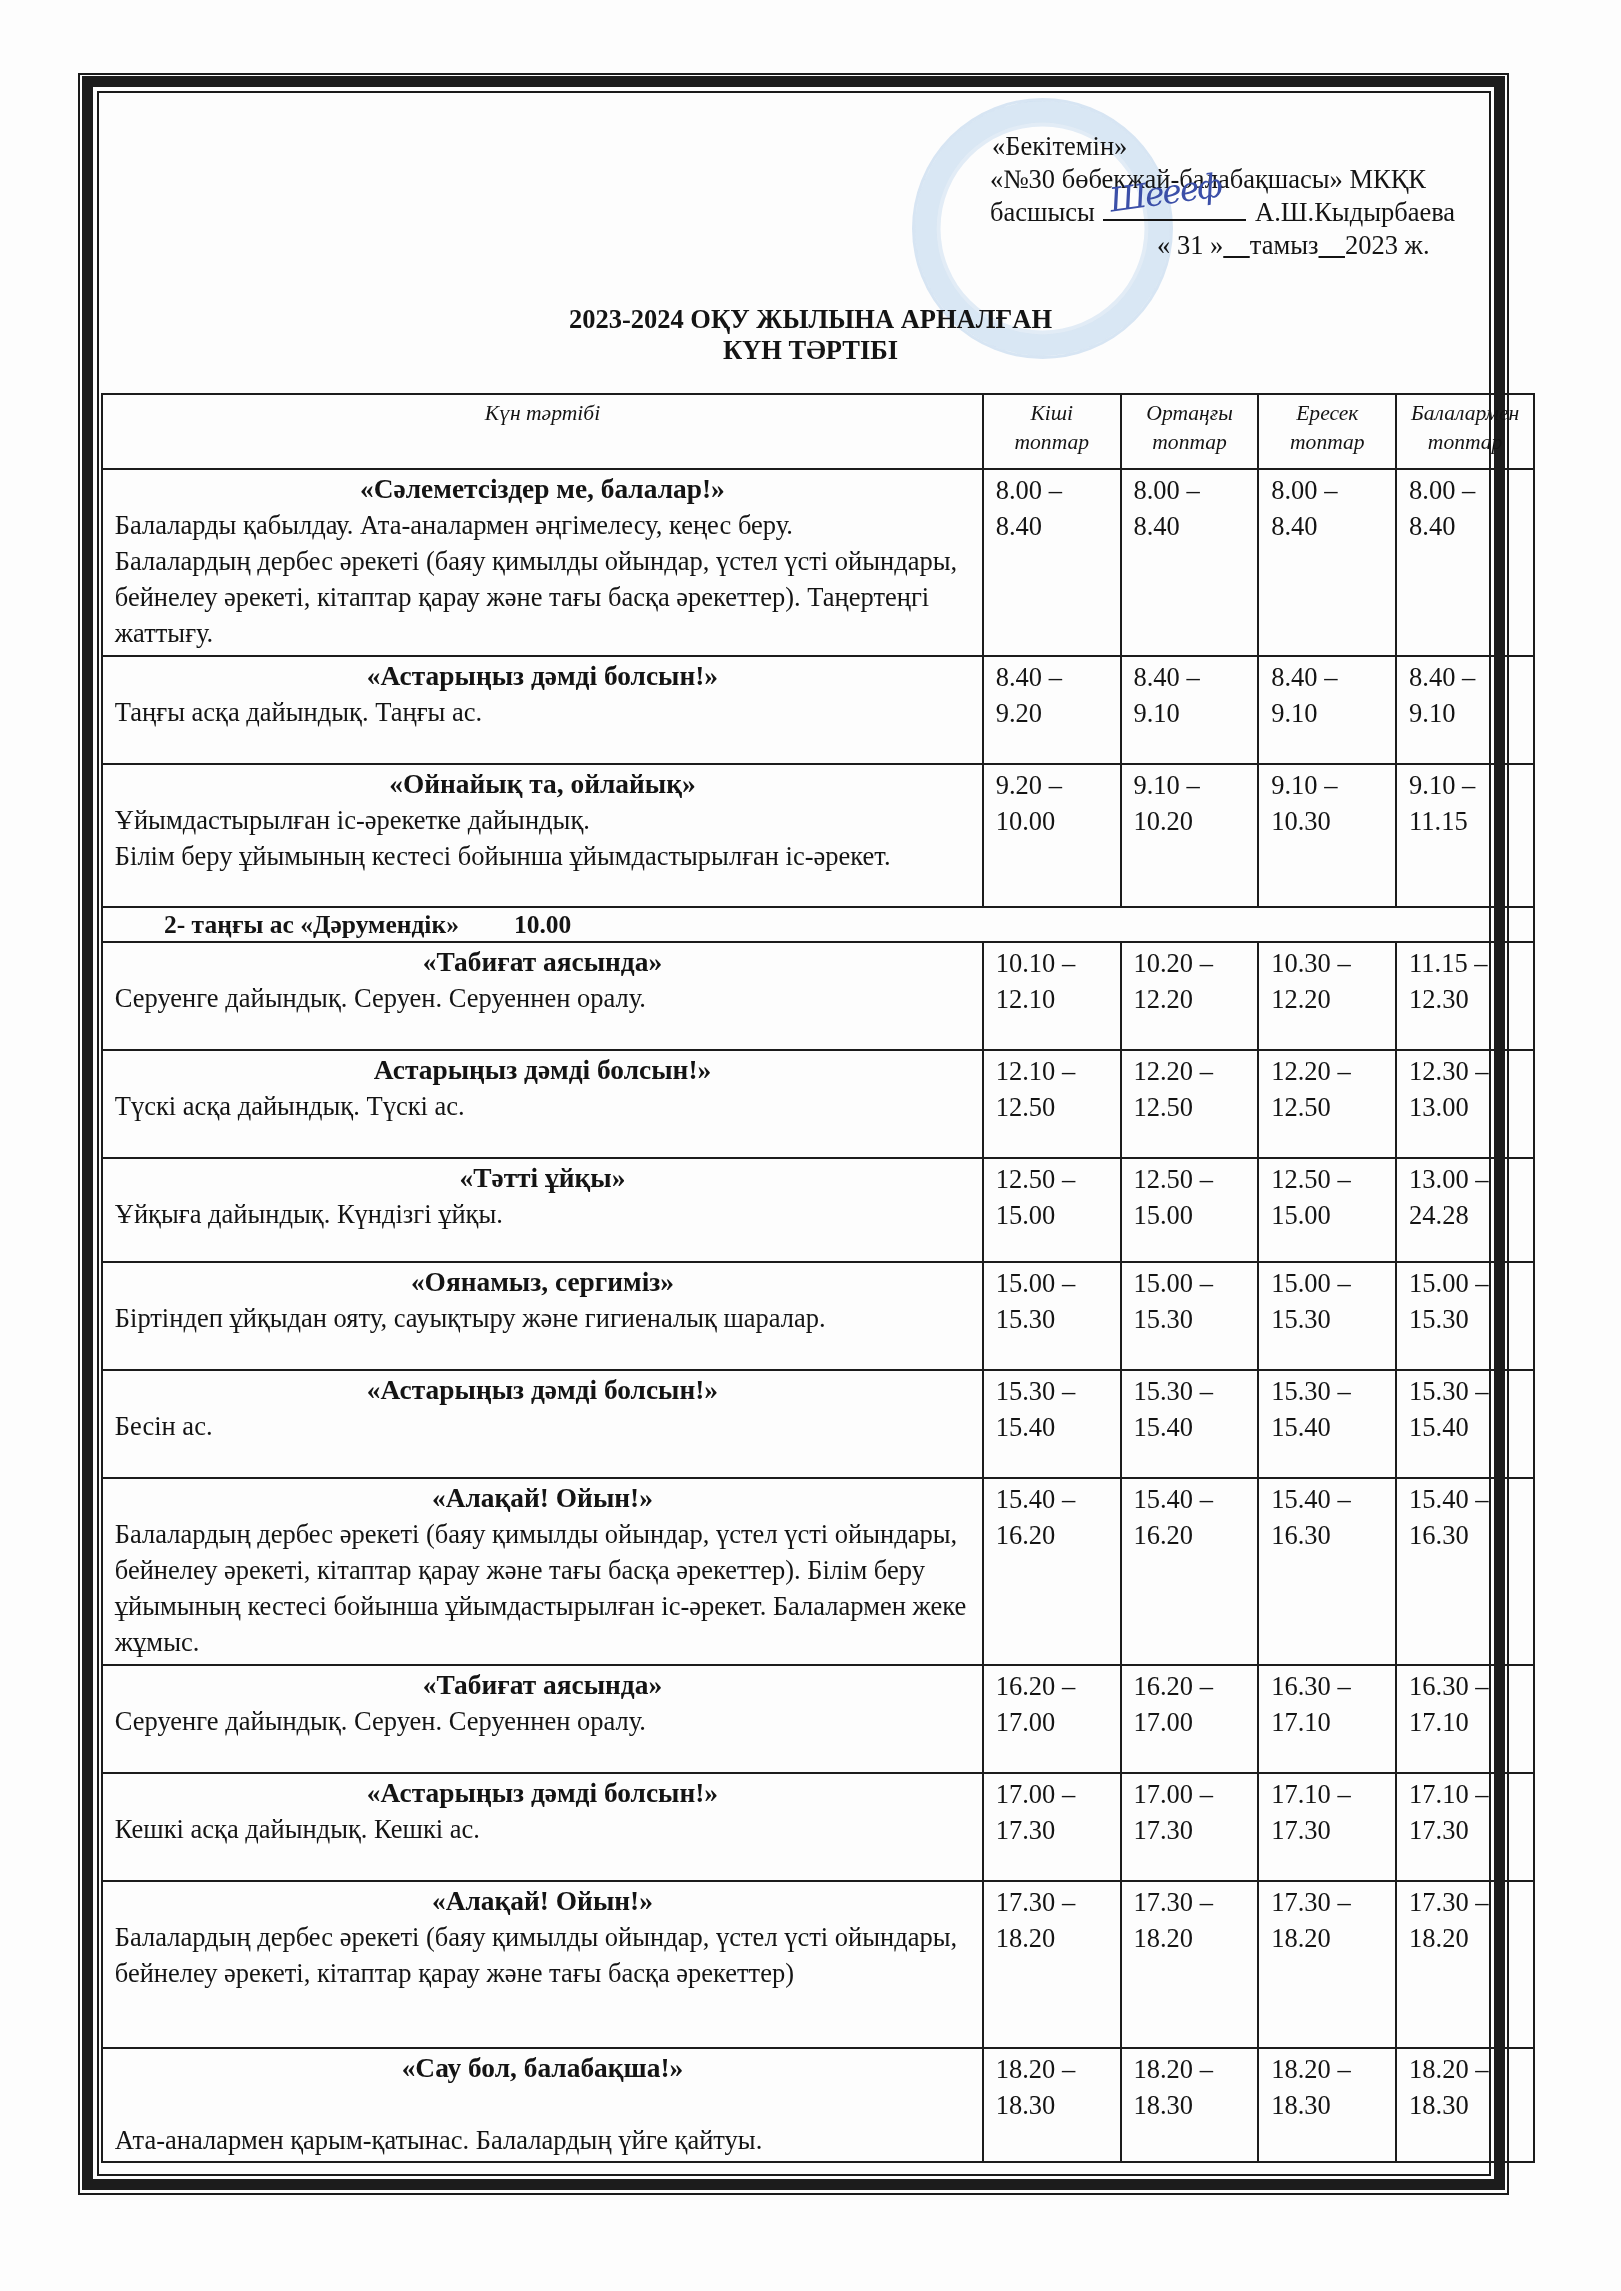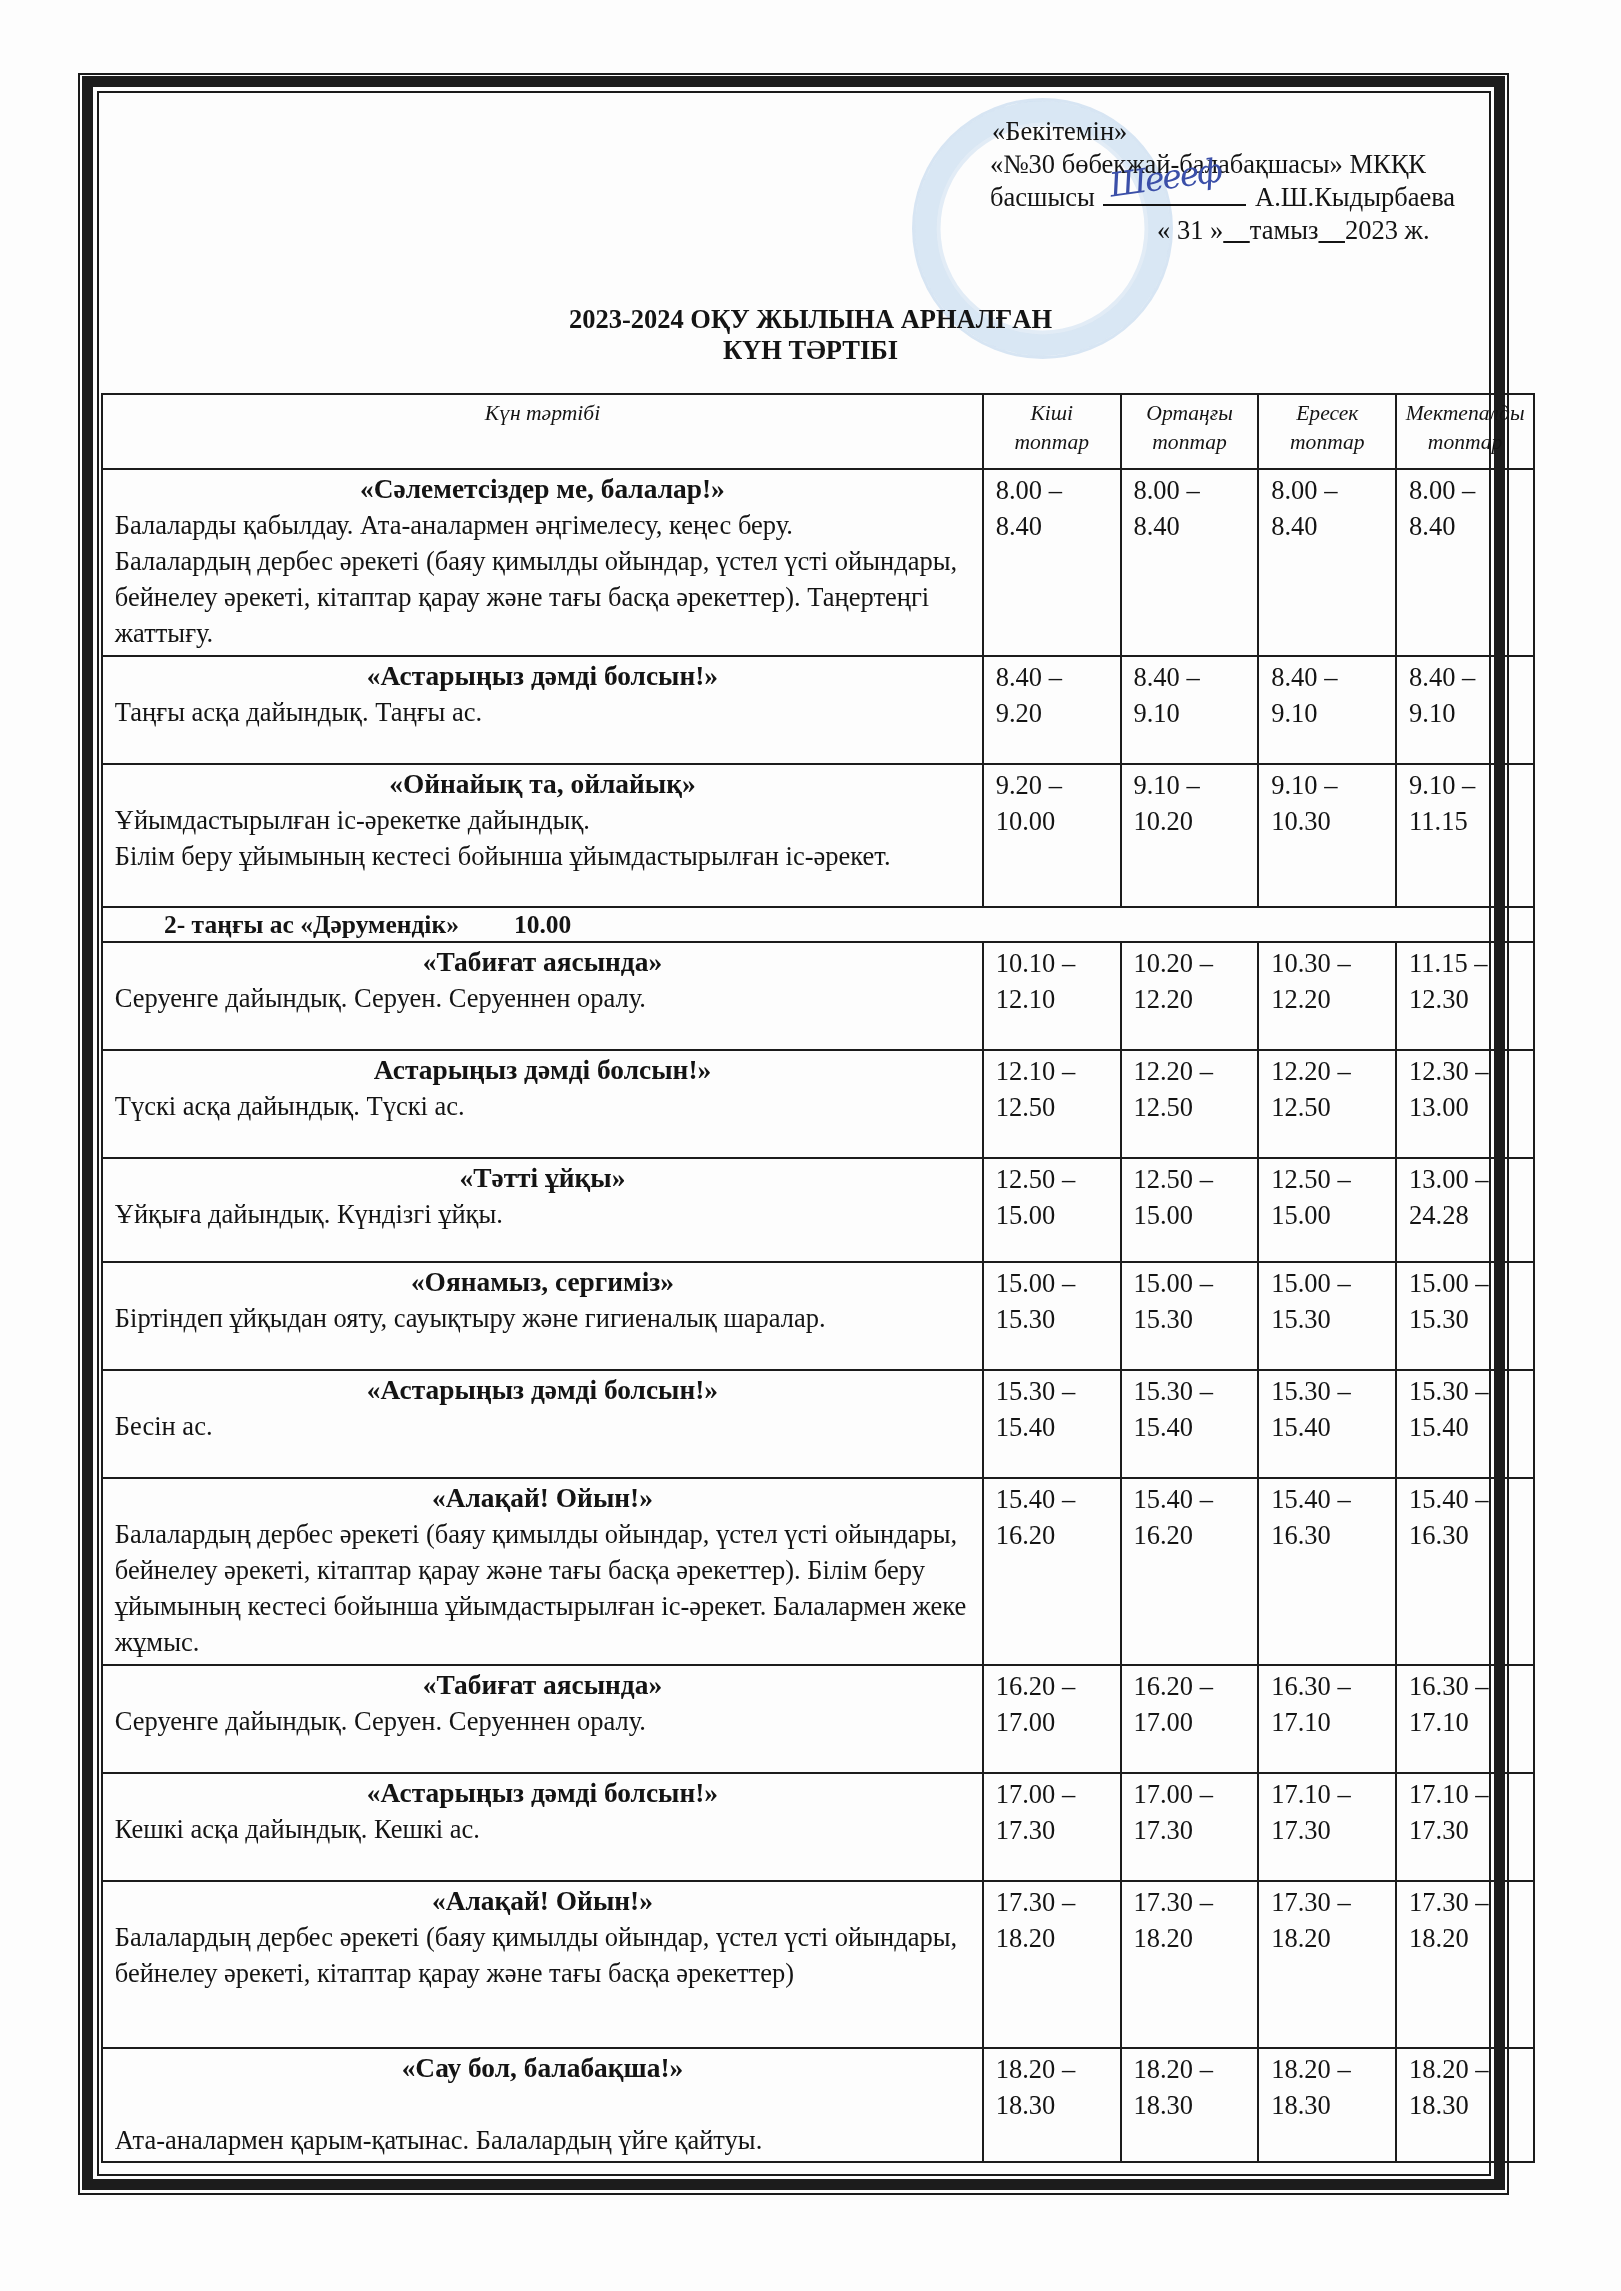--- a/index.html
+++ b/index.html
@@ -18,21 +18,21 @@
   .frame-inner {
     position: absolute; left: 97px; top: 91px; width: 1394px; height: 2085px;
     border: 2px solid #1a1a1a; box-sizing: border-box;
   }
   .stamp {
     position: absolute; left: 912px; top: 98px; width: 255px; height: 255px;
     border-radius: 50%; border: 3.9px solid rgba(120,170,220,0.28);
     box-shadow: inset 0 0 0 21.6px rgba(140,185,230,0.10), inset 0 0 0 25.5px rgba(120,170,220,0.20);
   }
   .approval {
-    position: absolute; left: 990px; top: 115px; font-size: 26.5px; line-height: 33px;
+    position: absolute; left: 990px; top: 130px; font-size: 26.5px; line-height: 33px;
   }
   .approval div { white-space: nowrap; }
   .approval .a1 { padding-left: 2px; }
   .approval .sig-line {
     display: inline-block; width: 143px; border-bottom: 2px solid #141414;
     height: 21.6px; vertical-align: baseline; position: relative; margin: 0 2px;
   }
   .signature {
     position: absolute; left: 5.9px; top: -21.6px; font-family: "DejaVu Serif", serif;
     font-style: italic; font-size: 33px; color: #3b4fa8; transform: rotate(-8deg);
@@ -105,21 +105,21 @@
   </colgroup>
   <thead>
     <tr>
       <th class="main-col">Күн тәртібі</th>
       <th style="white-space:pre-line">Кіші
 топтар</th>
       <th style="white-space:pre-line">Ортаңғы
 топтар</th>
       <th style="white-space:pre-line">Ересек
 топтар</th>
-      <th style="white-space:pre-line;padding-left:3.9px;padding-right:3.9px">Мектепалды
+      <th style="white-space:pre-line;padding-left:3.9px;padding-right:3.9px">Балалармен
 топтар</th>
     </tr>
   </thead>
   <tbody id="tbody">
       <tr style="height: 157px;">
         <td class="act">
           <div class="name">«Сәлеметсіздер ме, балалар!»</div>
           <div class="desc">Балаларды қабылдау. Ата-аналармен әңгімелесу, кеңес беру.
 Балалардың дербес әрекеті (баяу қимылды ойындар, үстел үсті ойындары, бейнелеу әрекеті, кітаптар қарау және тағы басқа әрекеттер). Таңертеңгі жаттығу.</div>
         </td>

